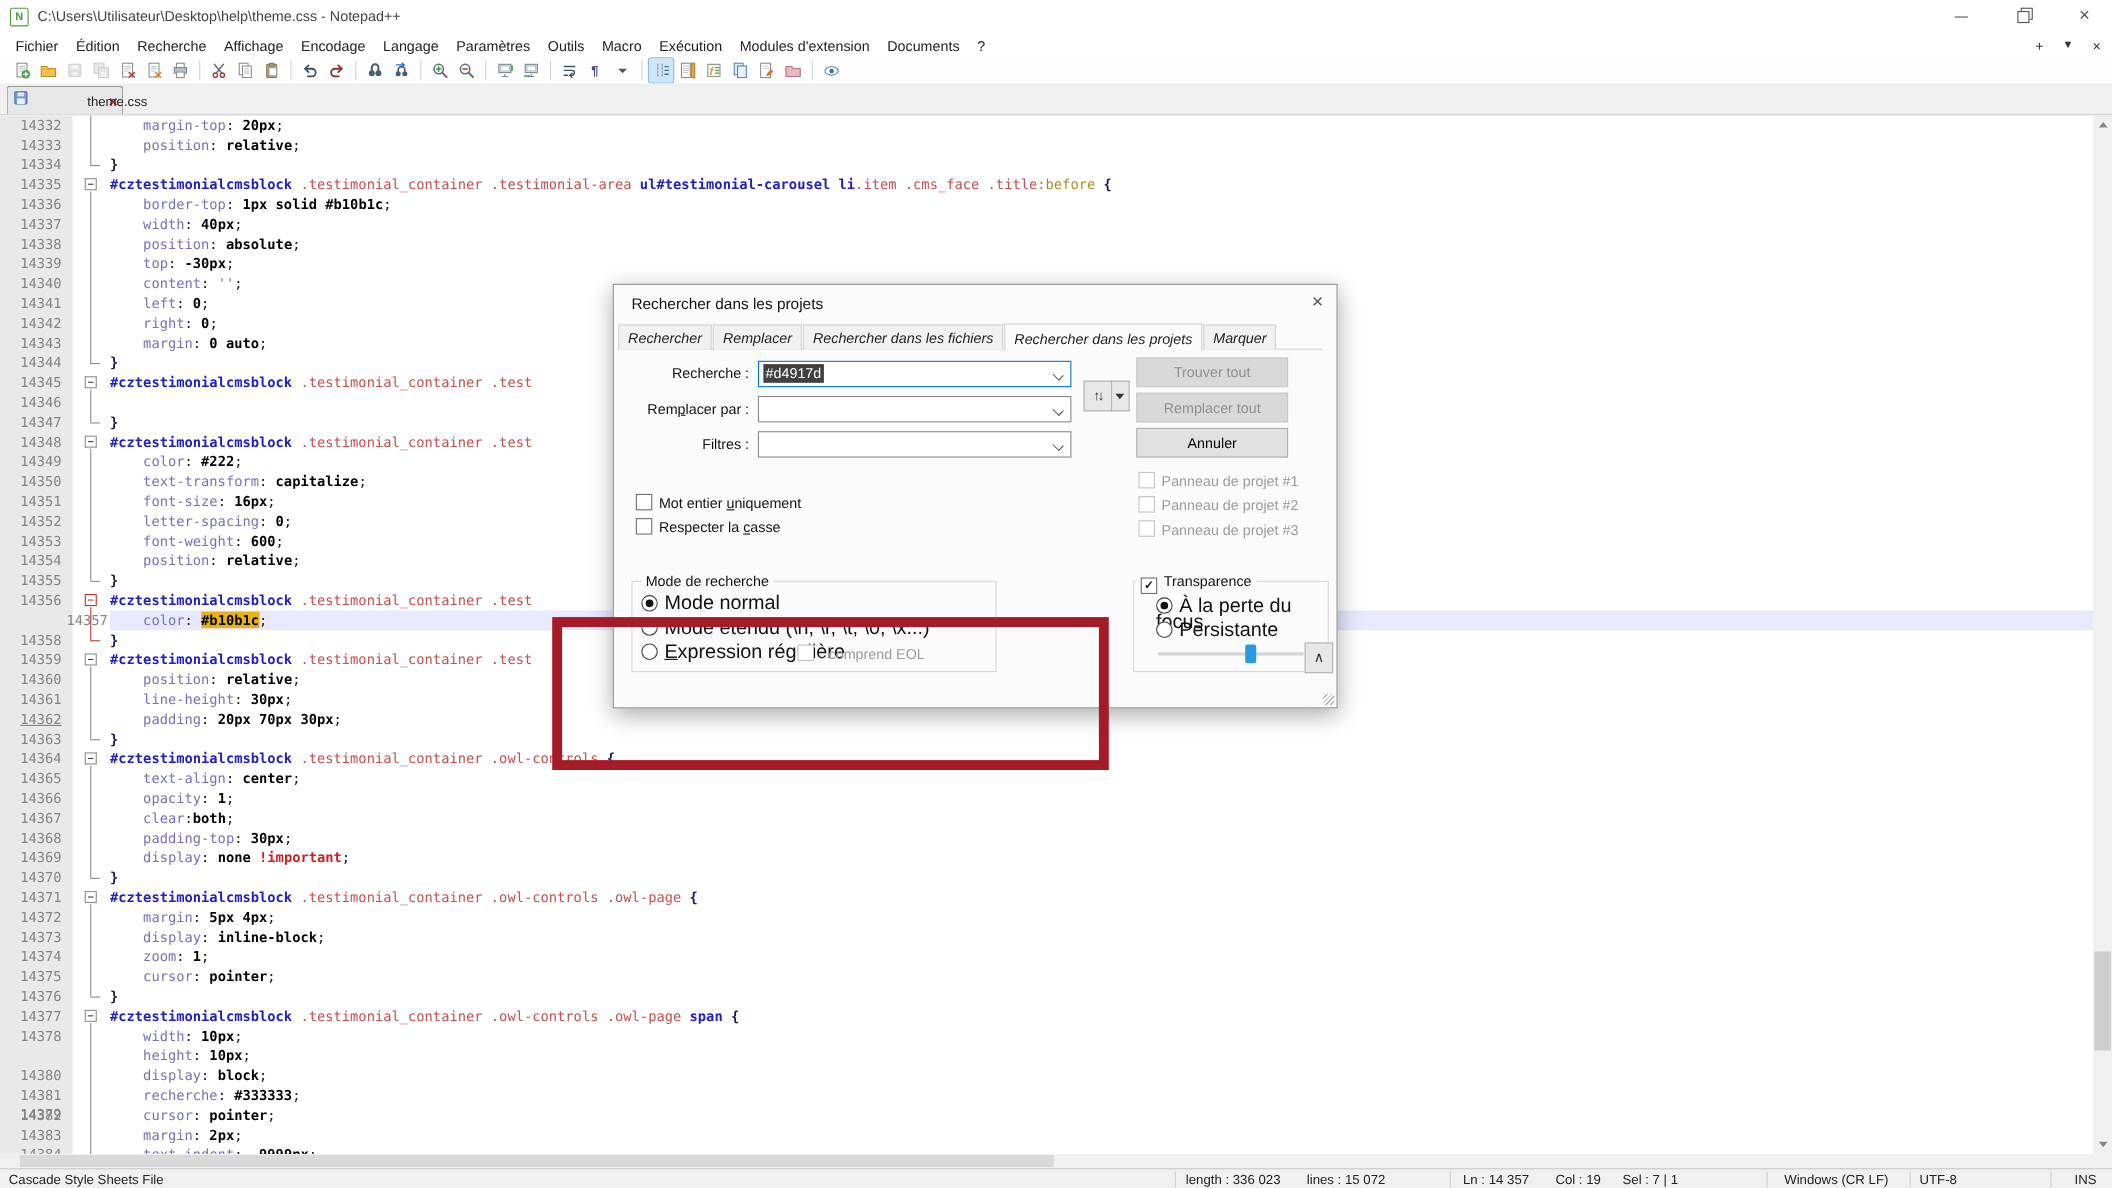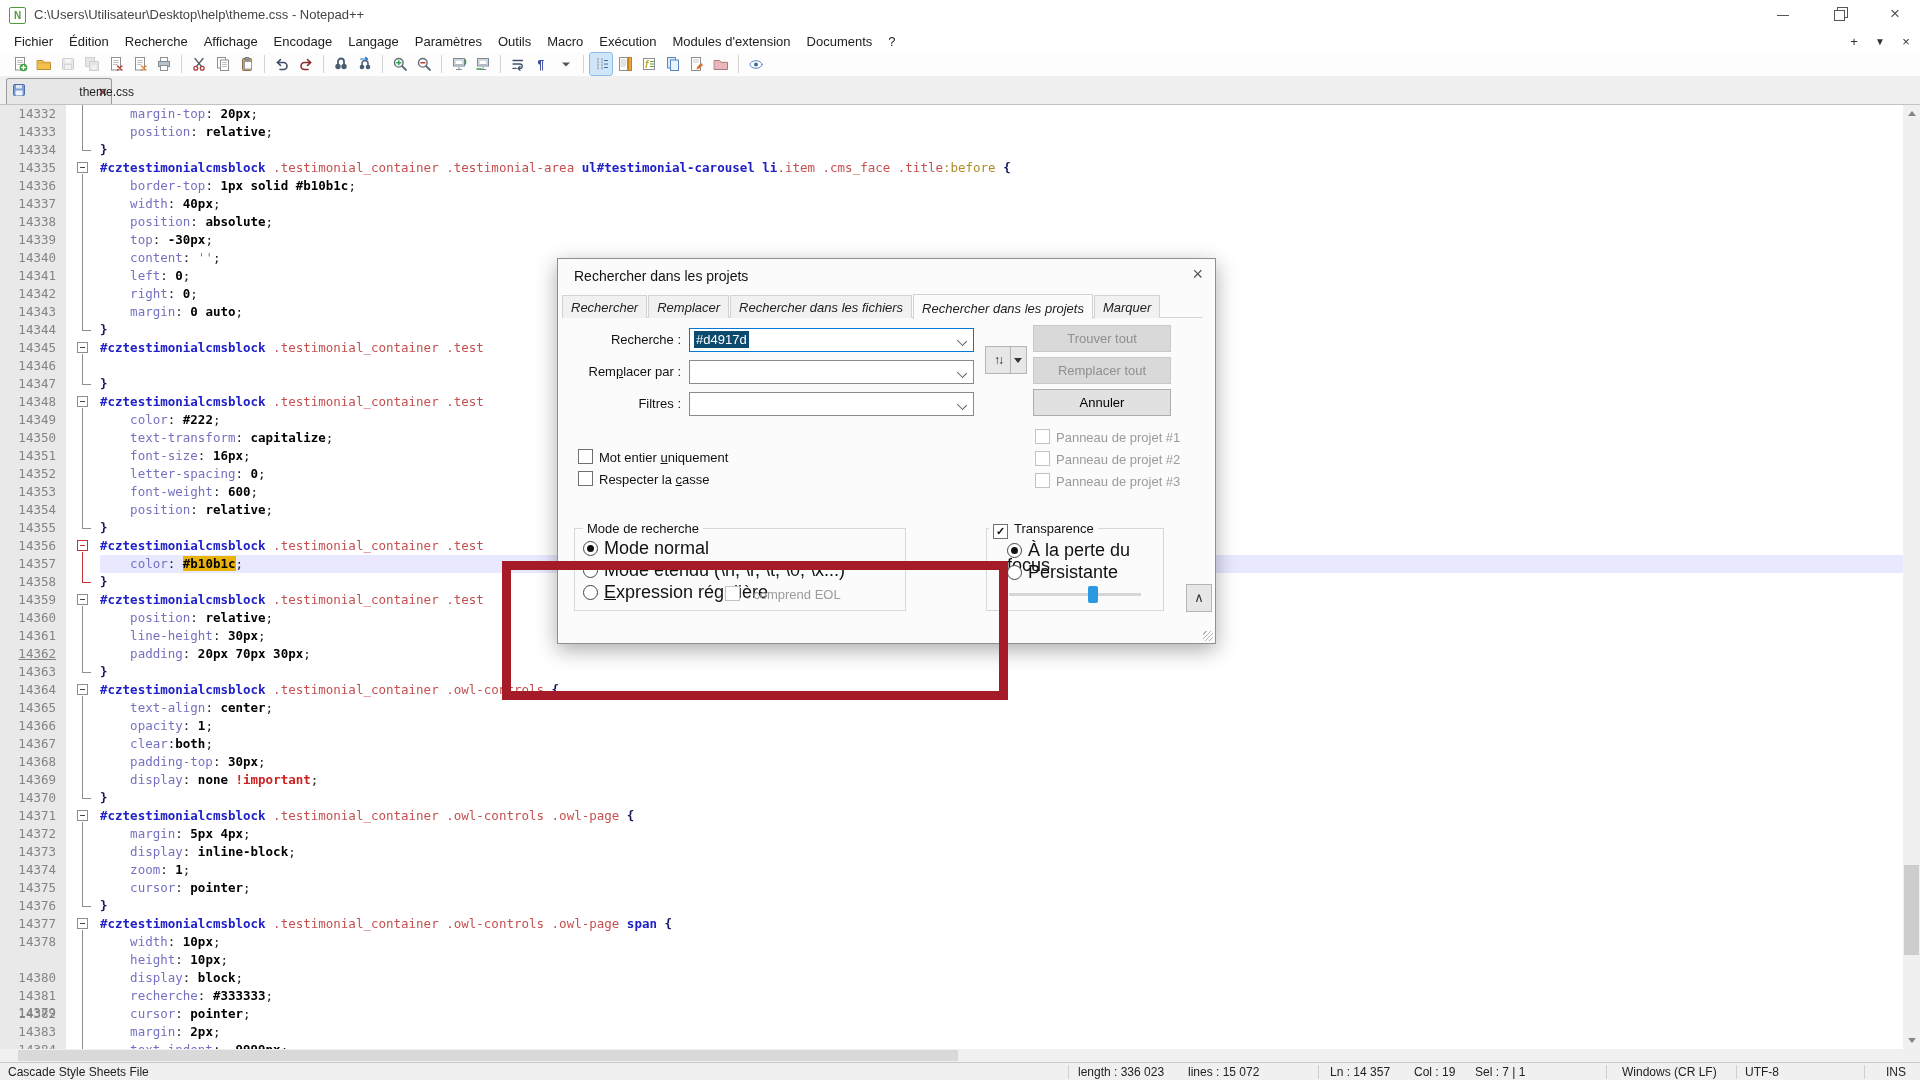--- a/index.html
+++ b/index.html
@@ -71,21 +71,21 @@
   .dialog{position:absolute;left:557px;top:258px;width:659px;height:386px;background:#fbfbfb;
           border:1px solid #8f8f8f;box-shadow:0 6px 20px rgba(0,0,0,.33);z-index:20;box-sizing:border-box;}
   .dlg-title{position:absolute;left:16px;top:9px;font-size:14px;color:#111;}
   .dlg-close{position:absolute;right:12px;top:6px;font-size:18px;color:#555;line-height:18px;}
   .dlg-tabs{position:absolute;left:4px;top:33px;width:640px;height:25px;border-bottom:1px solid #d2d2d2;font-style:italic;}
   .dtab{display:inline-block;font-size:13px;color:#222;background:#f1f1f1;border:1px solid #d2d2d2;border-bottom:none;padding:4px 8px 3px;margin-right:1px;margin-top:3px;vertical-align:bottom;}
   .dtab.active{background:#fbfbfb;padding-top:6px;margin-top:0;position:relative;top:1px;}
   .lbl{position:absolute;left:10px;width:113px;text-align:right;font-size:13px;color:#111;line-height:24px;}
   .combo{position:absolute;left:131px;width:285px;height:24px;background:#fff;border:1px solid #8a8a8a;box-sizing:border-box;font-size:13px;line-height:22px;padding-left:4px;}
   .combo.focused{border-color:#0078d7;}
-  .combo .selval{background:#0c4a6e;color:#fff;padding:1px 2px;}
+  .combo .selval{background:#404040;color:#fff;padding:1px 2px;}
   .chev{position:absolute;right:7px;top:8px;width:7px;height:7px;border-right:1.5px solid #555;border-bottom:1.5px solid #555;transform:rotate(45deg) scale(1,.8);transform-origin:center;}
   .swapbtn{position:absolute;left:427px;top:87px;width:26px;height:28px;background:#e7e7e7;border:1px solid #b4b4b4;box-sizing:border-box;font-size:12px;font-weight:bold;color:#222;text-align:center;line-height:26px;letter-spacing:-2px;}
   .swapdd{position:absolute;left:452px;top:87px;width:17px;height:28px;background:#e7e7e7;border:1px solid #b4b4b4;box-sizing:border-box;}
   .swapdd .tri{position:absolute;left:3px;top:11px;border-left:4.5px solid transparent;border-right:4.5px solid transparent;border-top:5px solid #333;}
   .dbtn{position:absolute;left:475px;width:138px;height:27px;font-size:13px;font-family:"Liberation Sans",sans-serif;background:#e1e1e1;border:1px solid #adadad;}
   .dbtn.disabled{background:#d9d9d9;border-color:#c8c8c8;color:#8f8f8f;}
   .cb{position:absolute;font-size:13px;color:#111;height:16px;line-height:15px;}
   .cb .box{display:inline-block;width:13px;height:13px;border:1px solid #707070;background:#fff;vertical-align:-2px;margin-right:6px;text-align:center;line-height:12px;font-size:11px;font-weight:bold;color:#111;}
   .cb.disabled{color:#9b9b9b;}
   .cb.disabled .box{border-color:#c3c3c3;}
@@ -478,21 +478,21 @@
           <span class="hln"></span>
         </div>
         <pre class="code" style="top: 414px;"><span class="tk-b">}</span></pre>
         <div class="gut" style="top: 432px;">14356</div>
         <div class="fold red" style="top: 432px;">
           <span class="fbox"></span>
           <span class="vlnb"></span>
         </div>
         <pre class="code" style="top: 432px;"><span class="tk-i">#cztestimonialcmsblock</span><span class="tk-t"> </span><span class="tk-c">.testimonial_container</span><span class="tk-t"> </span><span class="tk-c">.test</span></pre>
         <div class="cur-bg" style="top: 450px;"></div>
-        <div class="gut" style="top: 450px;">14357</div>
+        <div class="gut" style="top: 450px; padding-left: 42px;">14357</div>
         <div class="fold red" style="top: 450px;">
           <span class="vln"></span>
         </div>
         <pre class="code" style="top: 450px;"><span class="tk-w">    </span><span class="tk-p">color</span><span class="tk-t">: </span><span class="tk-vs">#b10b1c</span><span class="tk-t">;</span></pre>
         <div class="gut" style="top: 468px;">14358</div>
         <div class="fold red" style="top: 468px;">
           <span class="vlne"></span>
           <span class="hln"></span>
         </div>
         <pre class="code" style="top: 468px;"><span class="tk-b">}</span></pre>
@@ -715,21 +715,21 @@
         <span class="dot"></span><span>Mode étendu (\n, \r, \t, \0, \x...)</span>
       </div>
       <div class="radio" style="left:8px;top:56px">
         <span class="dot"></span><span id="lbl-regex"><u>E</u>xpression régulière</span>
       </div>
       <div class="cb disabled" style="left:150px;top:57px">
         <span class="box"></span><span>. comprend EOL</span>
       </div>
     </div>
 
-    <div class="grp" style="left:428px;top:269px;width:176px;height:81px">
+    <div class="grp" style="left:472px;top:269px;width:176px;height:81px">
       <span class="grp-legend" style="left:2px">
         <span class="cb" style="position:static"><span class="box">✓</span><span>Transparence</span></span>
       </span>
       <div class="radio sel" style="left:20px;top:14px">
         <span class="dot"></span><span>À la perte du focus</span>
       </div>
       <div class="radio" style="left:20px;top:36px">
         <span class="dot"></span><span>Persistante</span>
       </div>
       <div class="slider-track" style="left:22px;top:64px;width:132px"></div>

